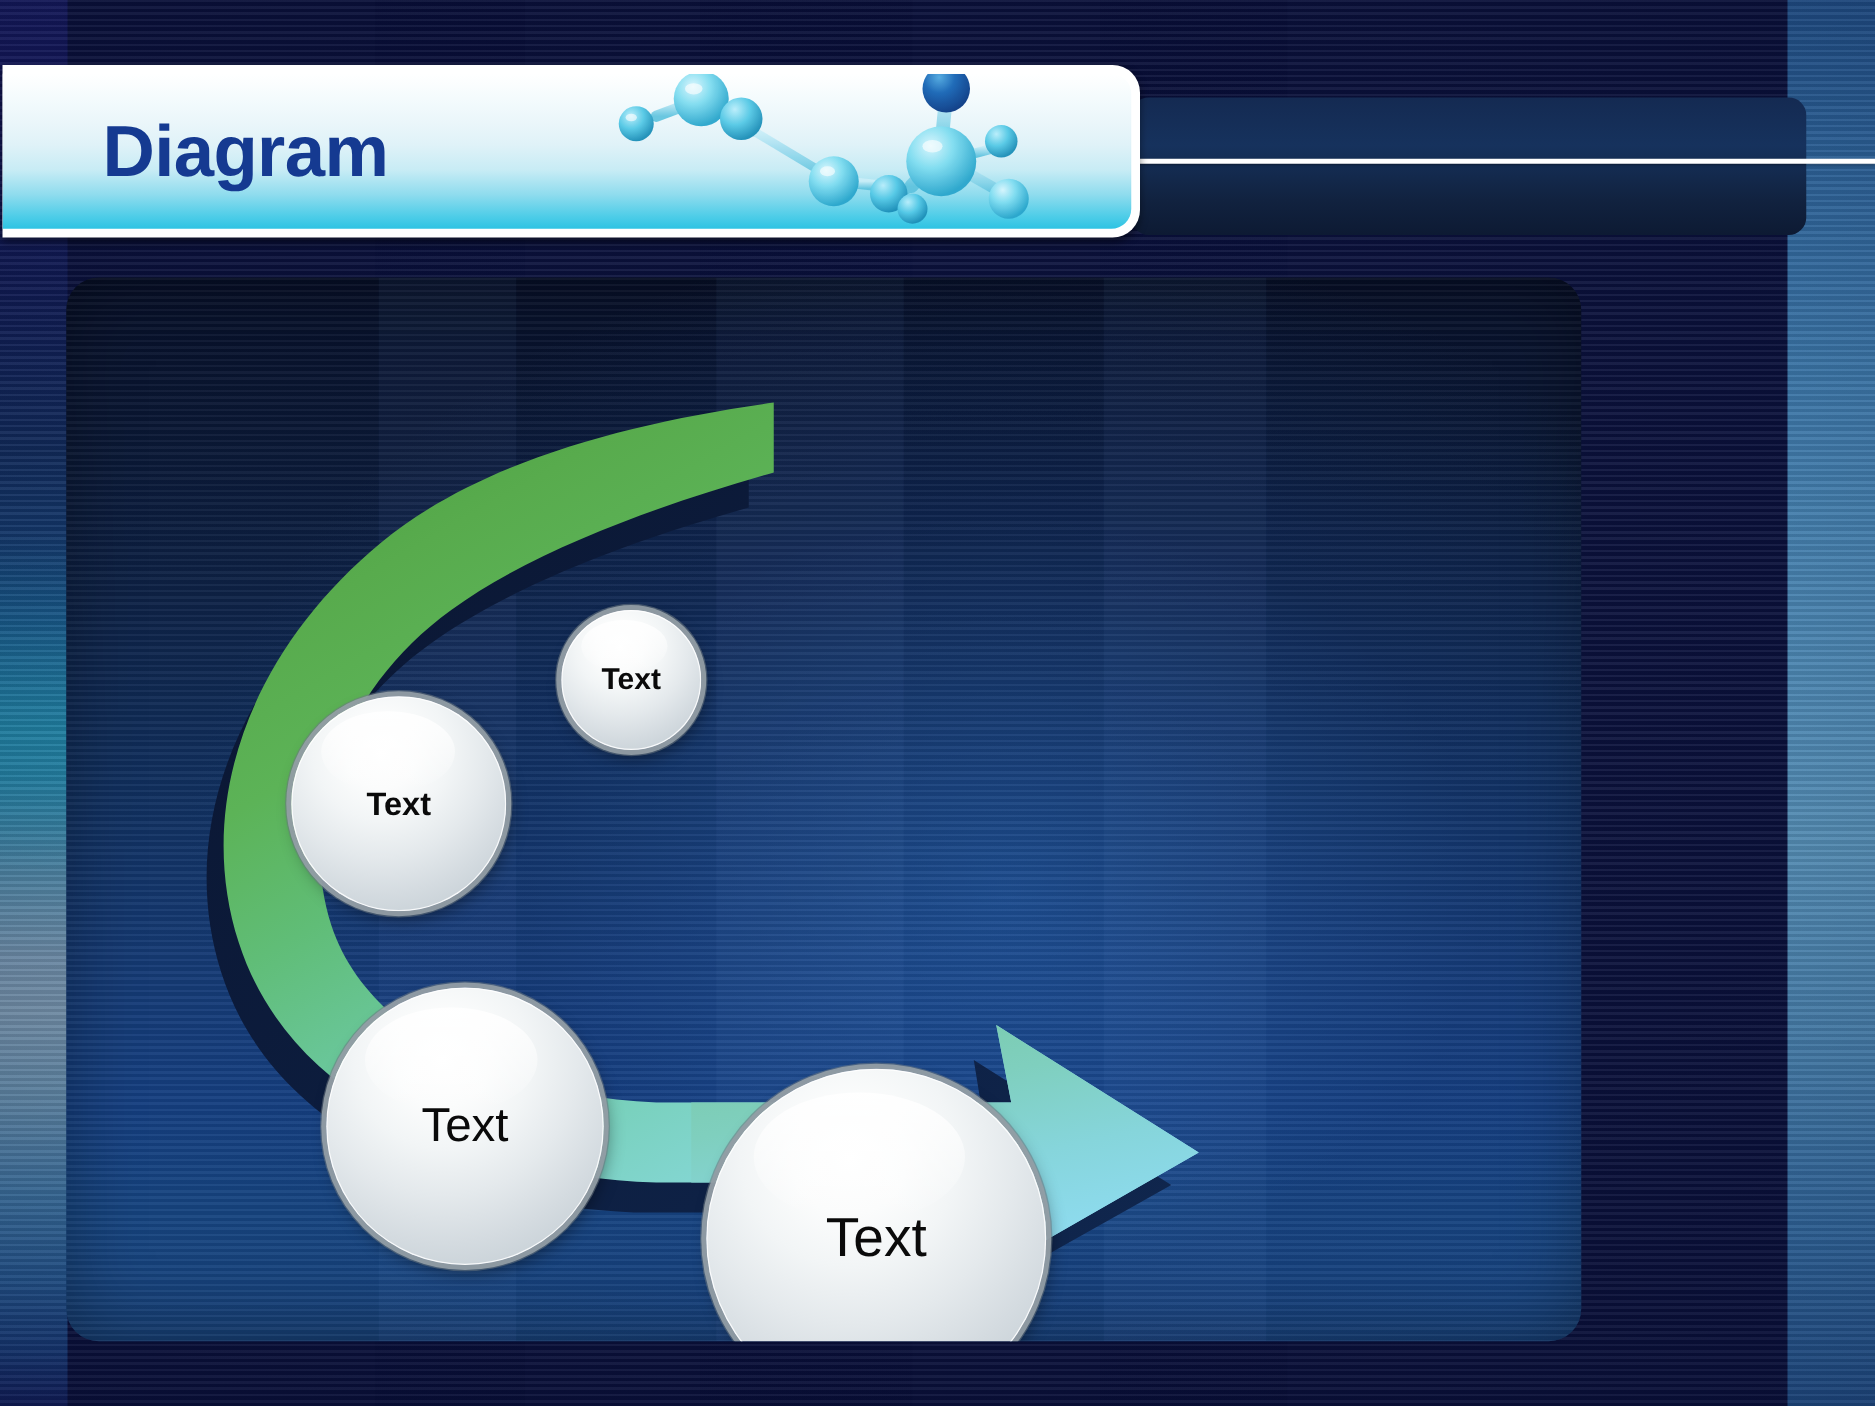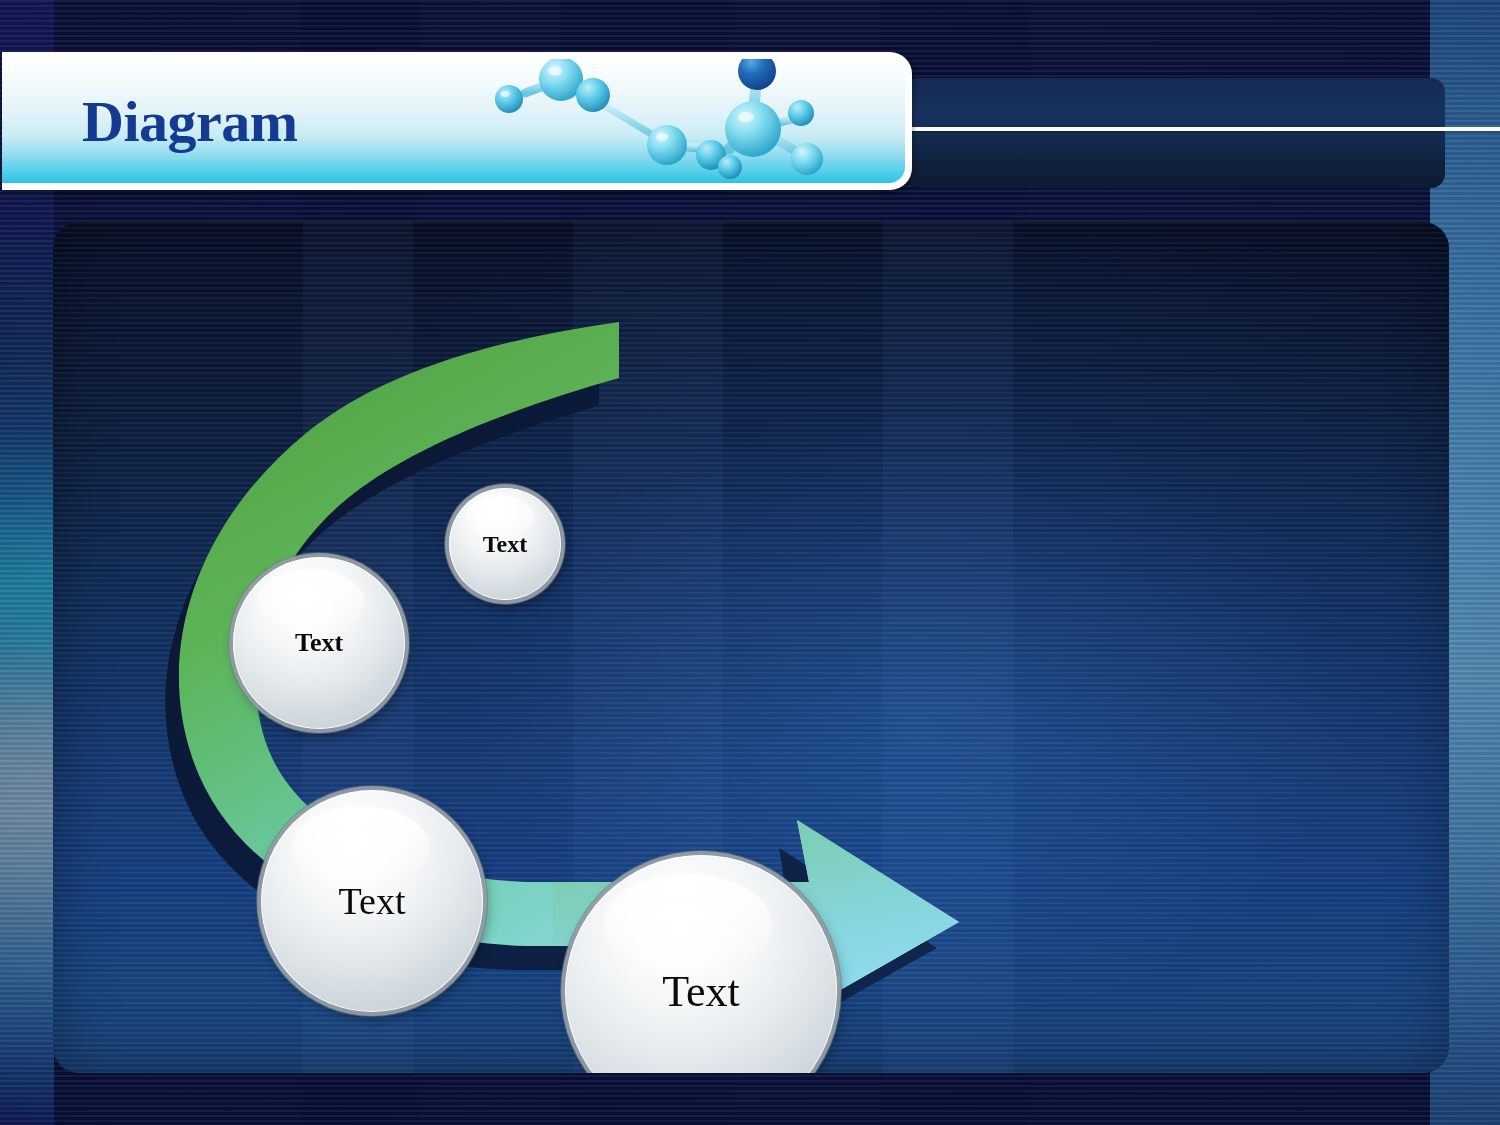--- a/index.html
+++ b/index.html
@@ -5,21 +5,21 @@
   html, body {
     margin: 0;
     padding: 0;
     background: #0a0f3a;
   }
   .slide {
     position: relative;
     width: 1500px;
     height: 1125px;
     overflow: hidden;
-    font-family: Liberation Serif, serif;
+    font-family: Liberation Sans, sans-serif;
     background: #0c1340;
   }
 
   
   .bg-base {
     position: absolute;
     inset: 0;
     background:
       linear-gradient(to right,
         #151b63 0%,
@@ -171,21 +171,21 @@
     font-weight: bold;
     color: #153a91;
     letter-spacing: -0.5px;
     white-space: nowrap;
   }
 
   
   .content-panel {
     position: absolute;
     left: 53px; top: 222px;
-    width: 1396px; height: 851px;
+    width: 1212px; height: 851px;
     border-radius: 26px;
     overflow: hidden;
     background: linear-gradient(to bottom,
       #071029 0%,
       #0a1734 14%,
       #0e2246 30%,
       #11305f 48%,
       #153a74 64%,
       #153f80 78%,
       #16447f 88%,

